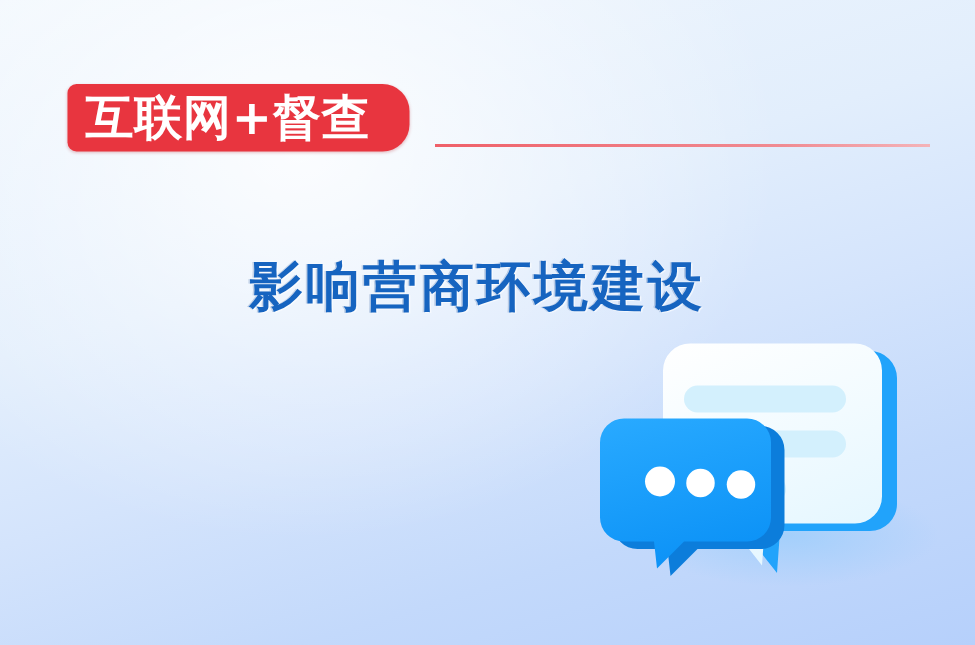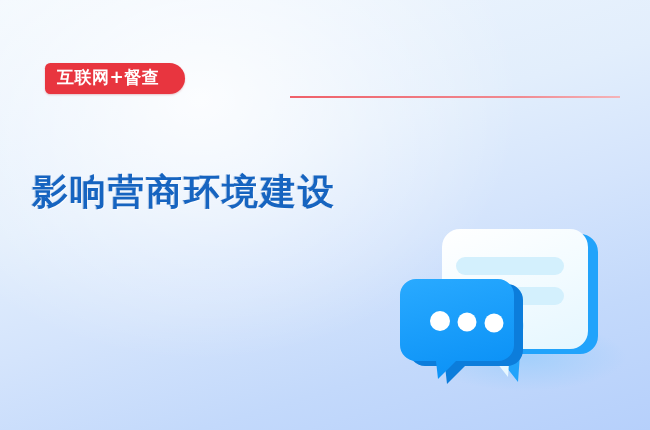--- a/index.html
+++ b/index.html
@@ -61,21 +61,21 @@
     text-shadow: 0 1px 0 rgba(255,255,255,0.7);
   }
   #badge {
     margin-left: 12px;
     background: #e8353f;
     border-radius: 6px 18px 18px 6px;
     padding: 6px 26px 7px 12px;
     box-shadow: 0 1px 2px rgba(180,30,40,0.25);
   }
   #badge-text {
-    font-size: 17px;
+    font-size: 32px;
     font-weight: bold;
     color: #ffffff;
     line-height: 1;
     white-space: nowrap;
     letter-spacing: 0.5px;
     font-family: "DejaVu Sans", "Liberation Sans", sans-serif;
   }
   #header-rule {
     position: absolute;
     left: 290px;
@@ -84,22 +84,21 @@
     height: 2px;
     background: linear-gradient(90deg, #ef6069 0%, #f08b92 70%, #f4b3b8 100%);
   }
 
   
   #title-block {
     position: absolute;
     left: 0;
     top: 168px;
     width: 470px;
-    text-align: left;
-    margin-left: 32px;
+    text-align: right;
   }
   .title-line {
     font-size: 36px;
     font-weight: bold;
     color: #1664c0;
     line-height: 48px;
     letter-spacing: 2px;
     white-space: nowrap;
     font-family: "DejaVu Sans", "Liberation Sans", sans-serif;
     text-shadow:

